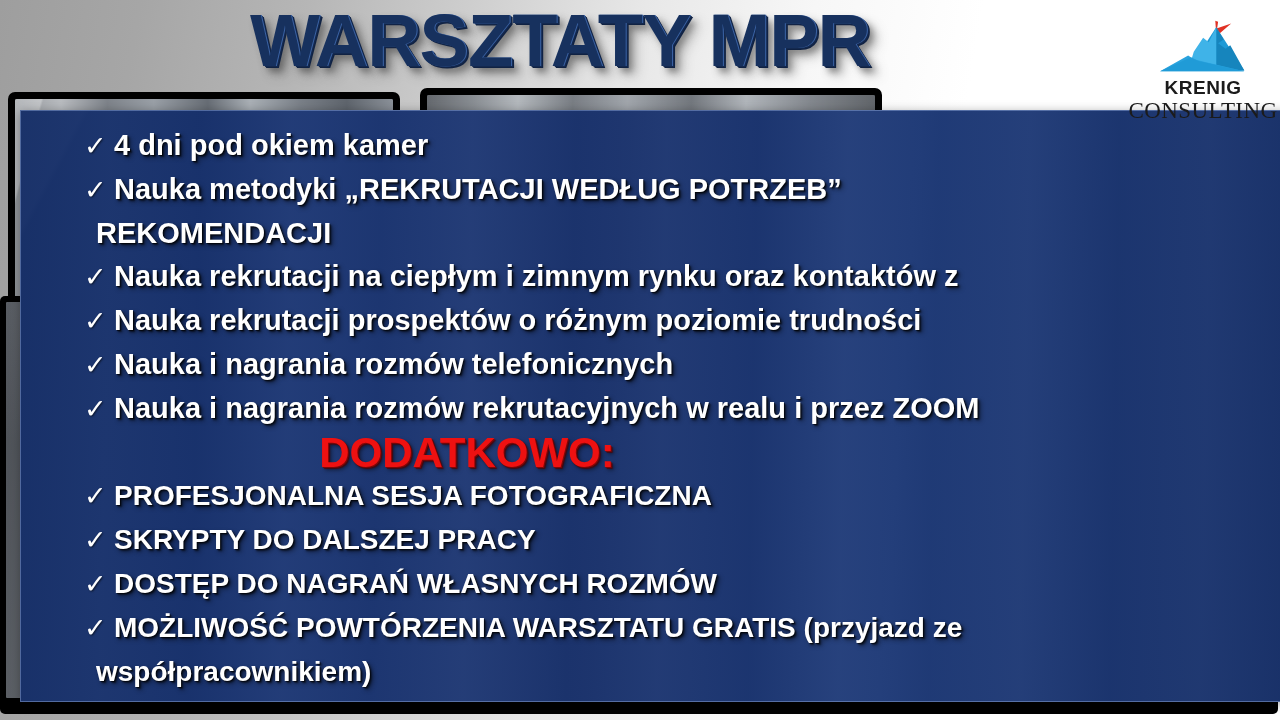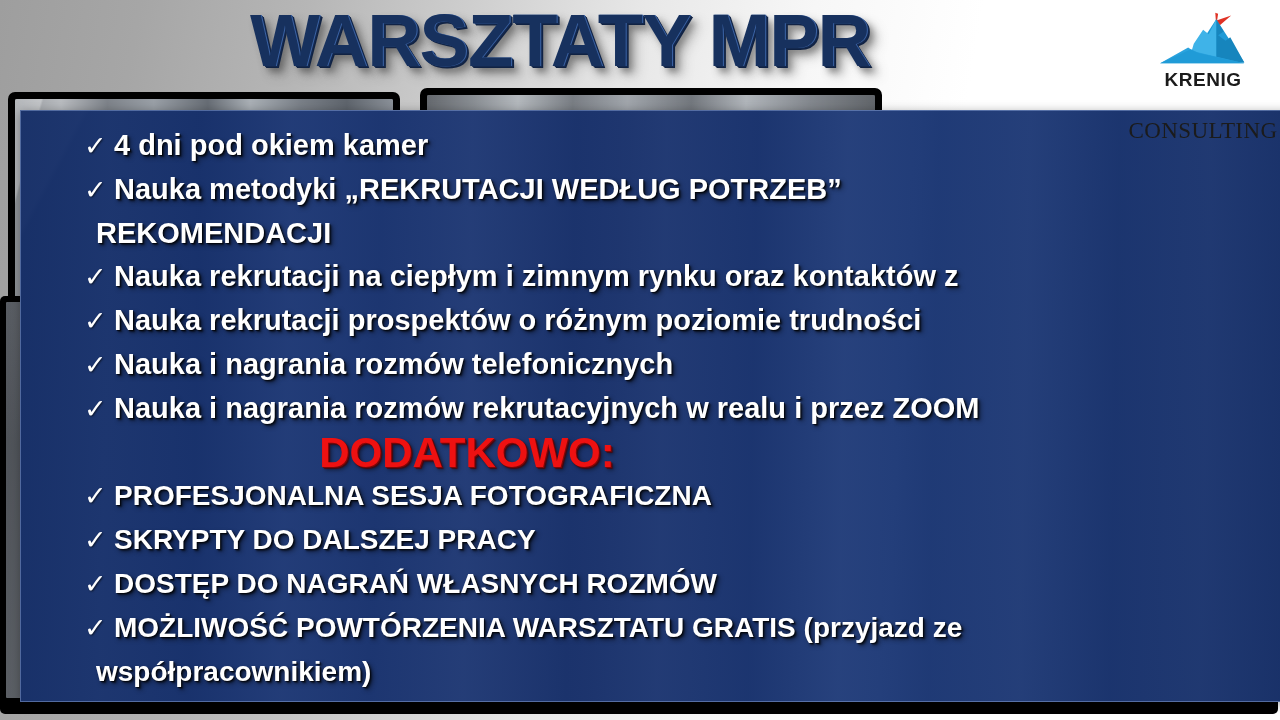--- a/index.html
+++ b/index.html
@@ -55,21 +55,21 @@
         3px 2px 0 #102243,
         6px 6px 7px rgba(60,60,60,0.55),
         10px 9px 12px rgba(90,90,90,0.35);
     white-space: nowrap;
   }
 
   
   .logo {
     position: absolute;
     right: 2px;
-    top: 10px;
+    top: 18px;
     width: 150px;
     text-align: center;
     z-index: 45;
   }
   .logo-mark {
     height: 58px;
     display: block;
     margin: 0 auto;
   }
   .logo-name {
@@ -80,21 +80,20 @@
     color: #1b1b1b;
     line-height: 21px;
     margin-top: 1px;
   }
   .logo-sub {
     font-family: "Liberation Serif", serif;
     font-size: 23px;
     letter-spacing: 0.4px;
     color: #1b1b1b;
     line-height: 25px;
-    margin-top: 28px;
   }
 
   
   .monitor {
     position: absolute;
     background: #000000;
     border-radius: 7px;
     z-index: 5;
   }
   .monitor .screen {

